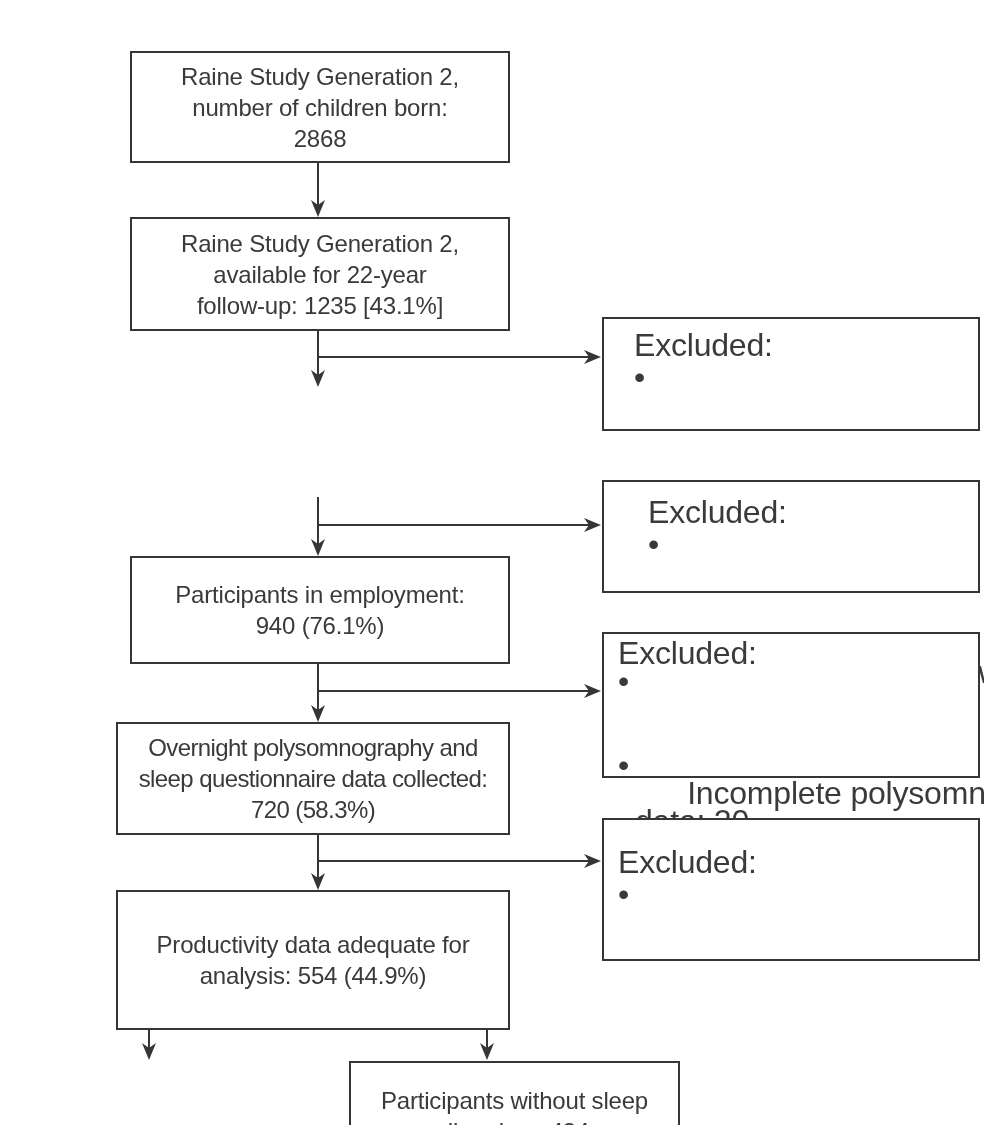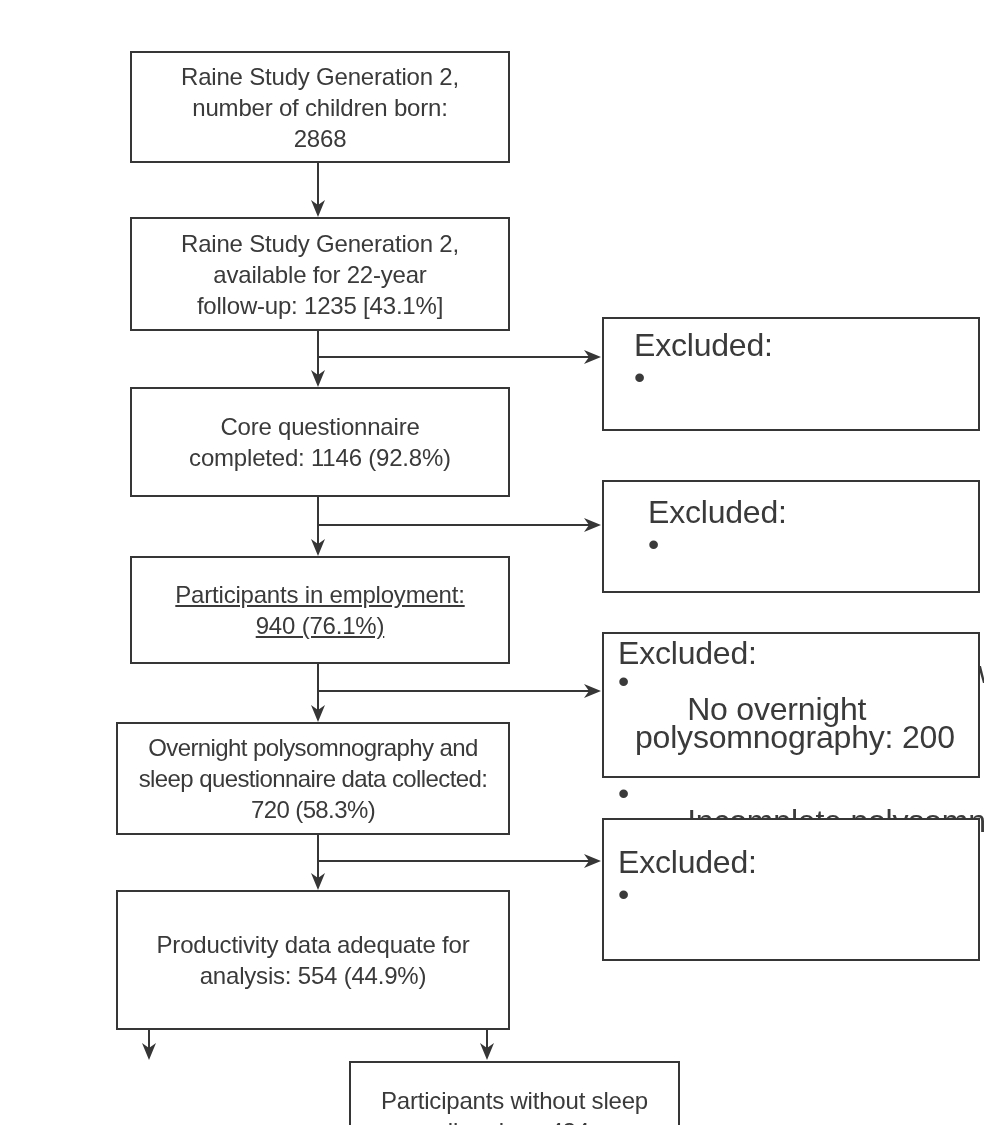--- a/index.html
+++ b/index.html
@@ -110,26 +110,22 @@
 number of children born:
 2868</span>
   </div>
 
   <div class="box" style="left:130px; top:169px; width:380px; height:114px;">
     <span class="lbl">Raine Study Generation 2,
 available for 22-year
 follow-up: 1235 [43.1%]</span>
   </div>
 
-  <div class="box" style="left:130px; top:339px; width:380px; height:110px;">
-    <span class="lbl">Core questionnaire
-completed: 1146 (92.8%)</span>
-  </div>
 
-  <div class="box" style="left:130px; top:508px; width:380px; height:108px;text-decoration:underline;">
+  <div class="box" style="left:130px; top:508px; width:380px; height:108px;">
     <span class="lbl">Participants in employment:
 940 (76.1%)</span>
   </div>
 
   <div class="box tight" style="left:116px; top:674px; width:394px; height:113px;align-items:center;">
     <span class="lbl">Overnight polysomnography and
 sleep questionnaire data collected:
 720 (58.3%)</span>
   </div>
 
@@ -151,22 +147,21 @@
       <span class="ex-bullet">•</span>
     </div>
     <div class="ex-item">
       <span class="ex-bullet">•</span><span>Work status unknown: 7</span>
     </div>
   </div>
 
   <div class="ex ex3" style="left:602px; top:584px; width:378px; height:146px;">
     <div class="ex-header">Excluded:</div>
     <div class="ex-item">
-      <span class="ex-bullet">•</span><span>No overnight
-polysomnography: 200</span>
+      <span class="ex-bullet">•</span>
     </div>
     <div class="ex-item">
       <span class="ex-bullet">•</span><span>Incomplete polysomnography
 data: 20</span>
     </div>
   </div>
 
   <div class="ex ex4" style="left:602px; top:770px; width:378px; height:143px;">
     <div class="ex-header">Excluded:</div>
     <div class="ex-item">

